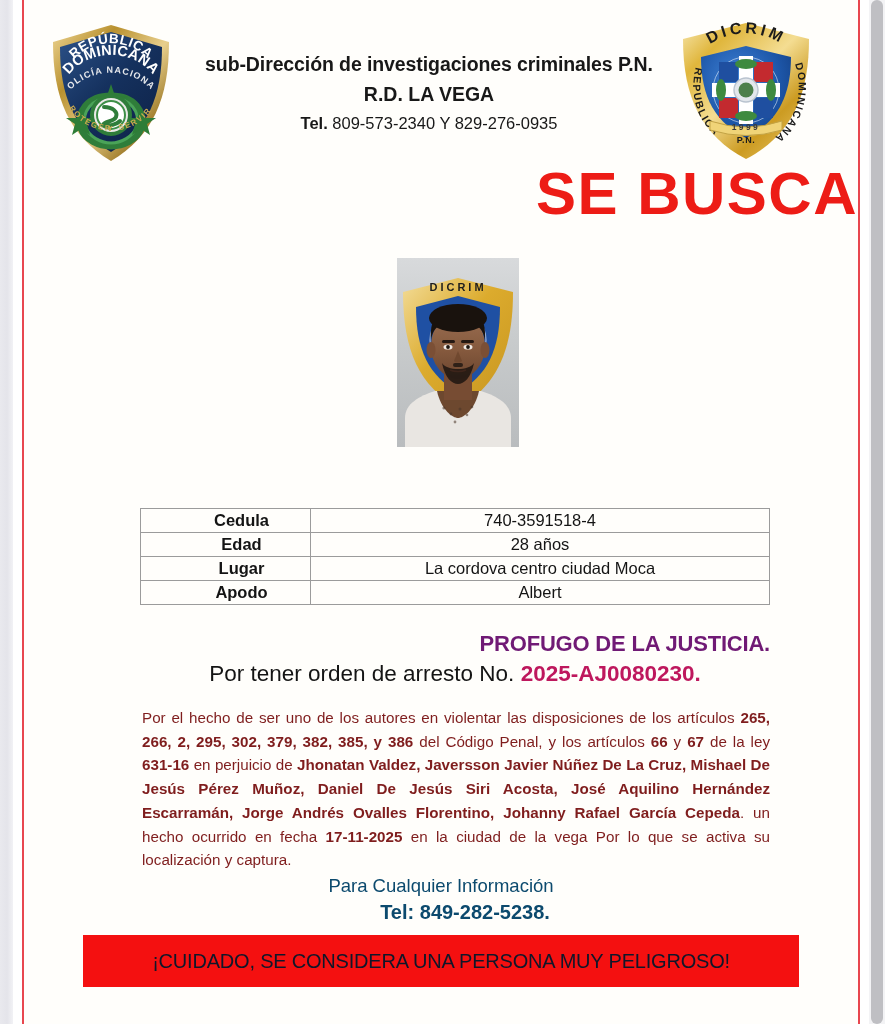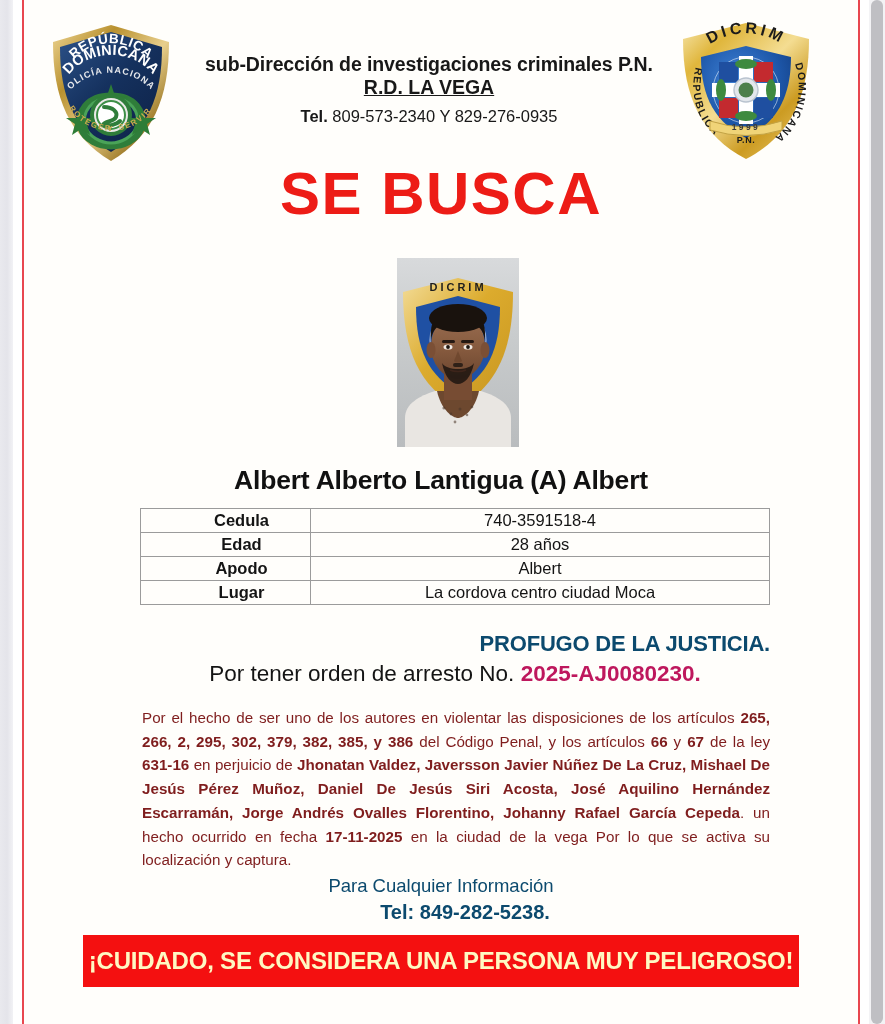--- a/index.html
+++ b/index.html
@@ -89,36 +89,36 @@
   .header-line1 {
     font-size: 19.5px;
     font-weight: bold;
     letter-spacing: -0.1px;
     line-height: 1.25;
     white-space: nowrap;
   }
   .header-line2 {
     font-size: 19.5px;
     font-weight: bold;
+    margin-top: 7px;
     line-height: 1.2;
-    text-decoration: underline;
   }
   .header-line3 {
     font-size: 16.5px;
     margin-top: 7px;
     line-height: 1.2;
   }
   .header-line3 .tel-label { font-weight: bold; }
 
   
   .se-busca {
     position: absolute;
     left: 0; top: 164px;
     width: 834px;
-    text-align: center;
+    text-align: right;
     color: #ed1c16;
     font-size: 60px;
     font-weight: bold;
     letter-spacing: 1.5px;
     line-height: 1;
   }
 
   
   .photo-frame {
     position: absolute;
@@ -176,21 +176,21 @@
     text-align: center;
     font-weight: normal;
   }
 
   
   .profugo {
     position: absolute;
     left: 0; top: 631px;
     width: 746px;
     text-align: right;
-    color: #0c4a6e;
+    color: #701a75;
     font-size: 22px;
     font-weight: bold;
     letter-spacing: -0.2px;
   }
   .arrest-line {
     position: absolute;
     left: 116px; top: 661px;
     width: 630px;
     text-align: center;
     font-size: 22.5px;
@@ -229,23 +229,23 @@
   .warning-banner {
     position: absolute;
     left: 59px; top: 935px;
     width: 716px; height: 52px;
     background: #f41010;
     display: flex;
     align-items: center;
     justify-content: center;
   }
   .warning-banner-text {
-    color: #fef9c3;
-    font-size: 24px;
-    font-weight: bold;
+    color: #0f172a;
+    font-size: 20px;
+    font-weight: normal;
     letter-spacing: -0.2px;
     white-space: nowrap;
   }
 </style>
 </head>
 <body>
 
 <div class="viewer-left-gutter"></div>
 <div class="viewer-scrollbar-track">
   <div class="viewer-scrollbar-thumb"></div>
@@ -446,39 +446,38 @@
           <circle cx="47" cy="150" r="1.6"></circle>
             <circle cx="54" cy="156" r="1.4"></circle>
           <circle cx="63" cy="151" r="1.5"></circle>
             <circle cx="70" cy="157" r="1.3"></circle>
           <circle cx="58" cy="164" r="1.4"></circle>
             <circle cx="75" cy="149" r="1.3"></circle>
         </g>
       </svg>
     </div>
 
-    <div class="subject-name">Albert Alberto Lantigua (A) Albert</div>
 
     <table class="details-table">
       <tbody>
         <tr>
           <td class="k">Cedula</td>
           <td class="v">740-3591518-4</td>
         </tr>
         <tr>
           <td class="k">Edad</td>
           <td class="v">28 años</td>
         </tr>
         <tr>
+          <td class="k">Lugar</td>
+          <td class="v">La cordova centro ciudad Moca</td>
+        </tr>
+        <tr>
           <td class="k">Apodo</td>
           <td class="v">Albert</td>
-        </tr>
-        <tr>
-          <td class="k">Lugar</td>
-          <td class="v">La cordova centro ciudad Moca</td>
         </tr>
       </tbody>
     </table>
 
     <div class="profugo">PROFUGO DE LA JUSTICIA.</div>
 
     <div class="arrest-line"><span>Por tener orden de arresto No. </span><span class="order-no">2025-AJ0080230.</span></div>
 
     <div class="body-text"><span>Por el hecho de ser uno de los autores en violentar las disposiciones de los artículos </span><b>265, 266, 2, 295, 302, 379, 382, 385, y 386</b><span> del Código Penal, y los artículos </span><b>66</b><span> y </span><b>67</b><span> de la ley </span><b>631-16</b><span> en perjuicio de </span><b>Jhonatan Valdez, Javersson Javier Núñez De La Cruz, Mishael De Jesús Pérez Muñoz, Daniel De Jesús Siri Acosta, José Aquilino Hernández Escarramán, Jorge Andrés Ovalles Florentino, Johanny Rafael García Cepeda</b><span>. un hecho ocurrido en fecha </span><b>17-11-2025</b><span> en la ciudad de la vega Por lo que se activa su localización y captura.</span></div>
 

